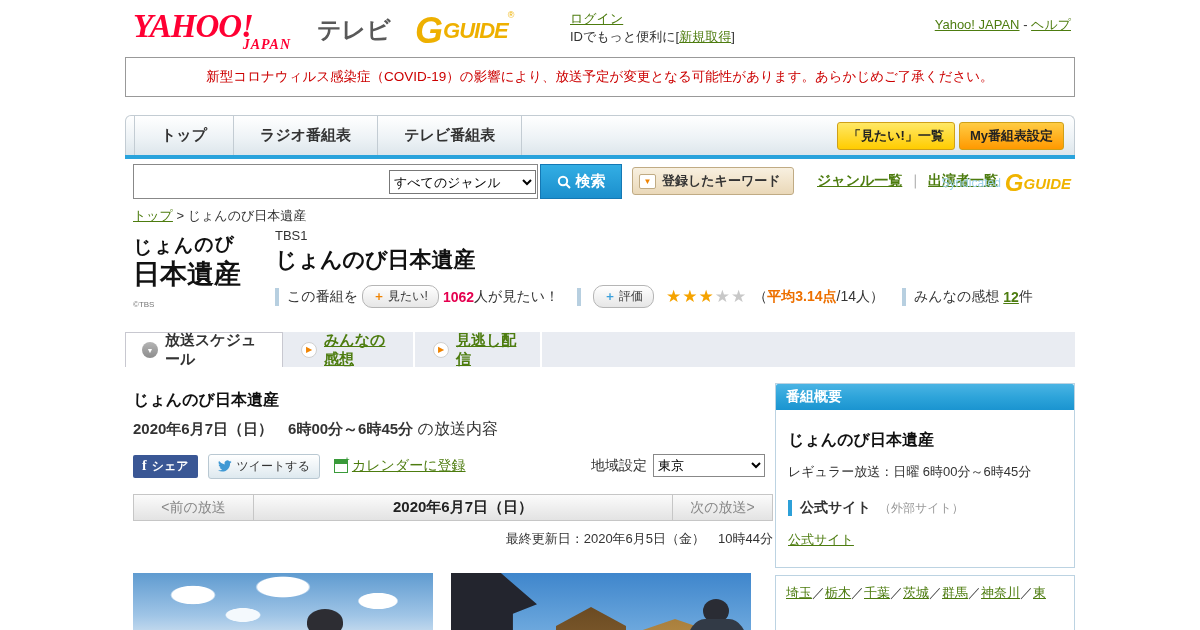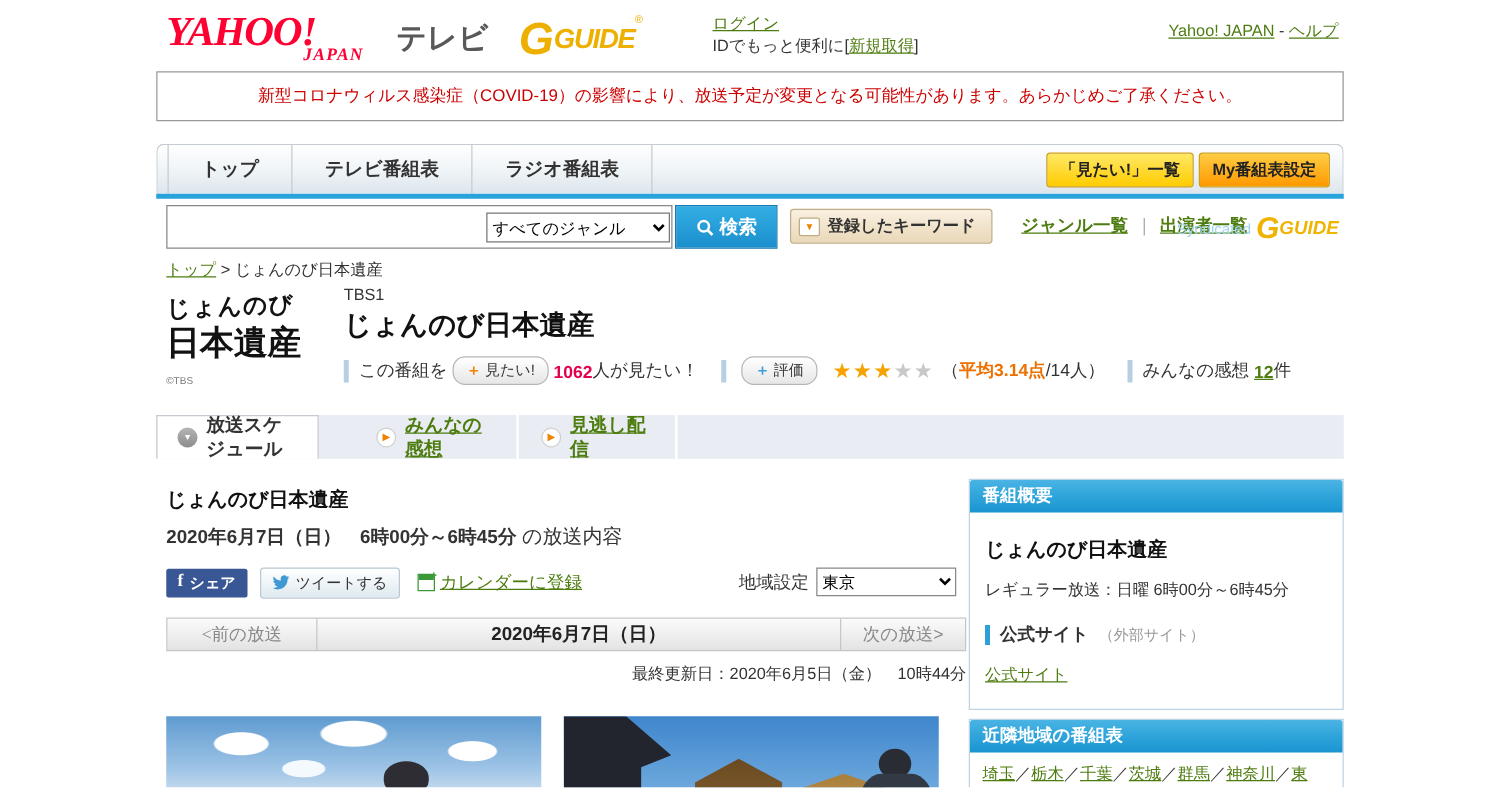--- a/index.html
+++ b/index.html
@@ -82,21 +82,21 @@
   .mitai-count { color:#e5004f; font-weight:bold; }
   .stars { font-size:17px; letter-spacing:1px; margin:0 6px 0 8px; }
   .stars-filled { color:#f5a300; }
   .stars-empty { color:#c8c8c8; }
   .rating-avg { color:#ed7000; font-weight:bold; }
   .kanso-link { font-weight:bold; }
 
   
   .tab-strip { position:absolute; left:125px; top:332px; width:950px; height:35px; background:#e9ecf2; }
   .ctab { position:absolute; top:0; height:35px; display:flex; align-items:center; gap:7px; padding:0 16px; font-size:15px; font-weight:bold; cursor:pointer; }
-  .ctab-active { left:0; width:130px; background:#fff; border:1px solid #c8c8d0; border-bottom:none; color:#333; }
+  .ctab-active { left:0; width:158px; background:#fff; border:1px solid #c8c8d0; border-bottom:none; color:#333; }
   .ctab-2 { left:160px; width:130px; border-right:2px solid #fff; }
   .ctab-3 { left:292px; width:125px; border-right:2px solid #fff; }
   .circle-icon { display:inline-flex; align-items:center; justify-content:center; width:16px; height:16px; border-radius:50%; font-size:7px; flex:0 0 auto; }
   .circle-gray { background:linear-gradient(180deg,#b5b5b5,#8c8c8c); color:#fff; }
   .circle-play { background:#fff; border:1px solid #d0d0d0; color:#f08300; font-size:8px; }
 
   
   .main-left { position:absolute; left:133px; top:390px; width:632px; }
   .episode-title { font-size:16px; font-weight:bold; color:#111; }
   .date-line { margin-top:8px; font-size:15px; }
@@ -111,21 +111,21 @@
   .cal-link { margin-left:14px; font-size:14px; display:inline-flex; align-items:center; gap:4px; }
   .cal-icon { display:inline-block; width:14px; height:14px; border:1px solid #3a9a3a; background:
               linear-gradient(180deg,#3a9a3a 0 4px, #fff 4px 100%); position:relative; }
   .cal-icon::after { content:"＋"; position:absolute; right:-4px; top:-6px; color:#3a9a3a; font-size:8px; font-weight:bold; }
   .region-box { position:absolute; right:0; top:0; display:flex; align-items:center; gap:6px; font-size:14px; }
   .region-select { width:112px; height:23px; font-size:13px; border:1px solid #888; background:#fff; }
 
   .date-nav { margin-top:16px; width:640px; height:27px; display:flex; border:1px solid #c6c6c6;
               background:linear-gradient(180deg,#fbfbfb,#e3e3e3); }
   .dn-prev { width:120px; display:flex; align-items:center; justify-content:center; font-size:14px; color:#888;
-             border-right:1px solid #c6c6c6; cursor:pointer;font-family:Liberation Serif, serif; }
+             border-right:1px solid #c6c6c6; cursor:pointer; }
   .dn-date { flex:1; display:flex; align-items:center; justify-content:center; font-size:15px; font-weight:bold; color:#222; }
   .dn-next { width:100px; display:flex; align-items:center; justify-content:center; font-size:14px; color:#888;
              border-left:1px solid #c6c6c6; cursor:pointer; }
   .updated { margin-top:9px; width:640px; text-align:right; font-size:13px; color:#333; }
 
   
   .photo { position:absolute; top:573px; width:300px; height:120px; overflow:hidden; }
   #photo1 { left:133px; background:linear-gradient(180deg,#5f9bd0 0%,#9ec4e6 35%,#d9e6f2 58%,#cfe0ea 100%); }
   .p1-clouds { position:absolute; inset:0;
       background: radial-gradient(38px 16px at 60px 22px,#fff 55%,rgba(255,255,255,0) 60%),
@@ -189,24 +189,24 @@
   <div class="notice">
     <span>新型コロナウィルス感染症（COVID-19）の影響により、放送予定が変更となる可能性があります。あらかじめご了承ください。</span>
   </div>
 
   <div class="nav-strip">
     <div class="nav-tabs">
       <div class="nav-tab">
           <span>トップ</span>
         </div>
       <div class="nav-tab">
-          <span>テレビ番組表</span>
+          <span>ラジオ番組表</span>
         </div>
       <div class="nav-tab">
-          <span>ラジオ番組表</span>
+          <span>テレビ番組表</span>
         </div>
     </div>
     <div class="nav-right">
       <button class="btn-mitai-list">「見たい!」一覧</button>
       <button class="btn-myschedule">My番組表設定</button>
     </div>
   </div>
   <div class="blue-line"></div>
 
   <div class="search-row">
@@ -359,19 +359,18 @@
       <div class="ov-official-row">
         <span class="ov-bluebar"></span>
         <span class="ov-official-label">公式サイト</span>
         <span class="ov-official-note">（外部サイト）</span>
       </div>
       <a class="ov-link">公式サイト</a>
     </div>
   </div>
 
   <div class="side-box" id="nearby-box">
-    <div class="side-box-header">近隣地域の番組表</div>
     <div class="nearby-body">
       <a>埼玉</a><span class="nearby-sep">／</span><a>栃木</a><span class="nearby-sep">／</span><a>千葉</a><span class="nearby-sep">／</span><a>茨城</a><span class="nearby-sep">／</span><a>群馬</a><span class="nearby-sep">／</span><a>神奈川</a><span class="nearby-sep">／</span><a>東</a>
     </div>
   </div>
 
 </div>
 
 </body></html>

